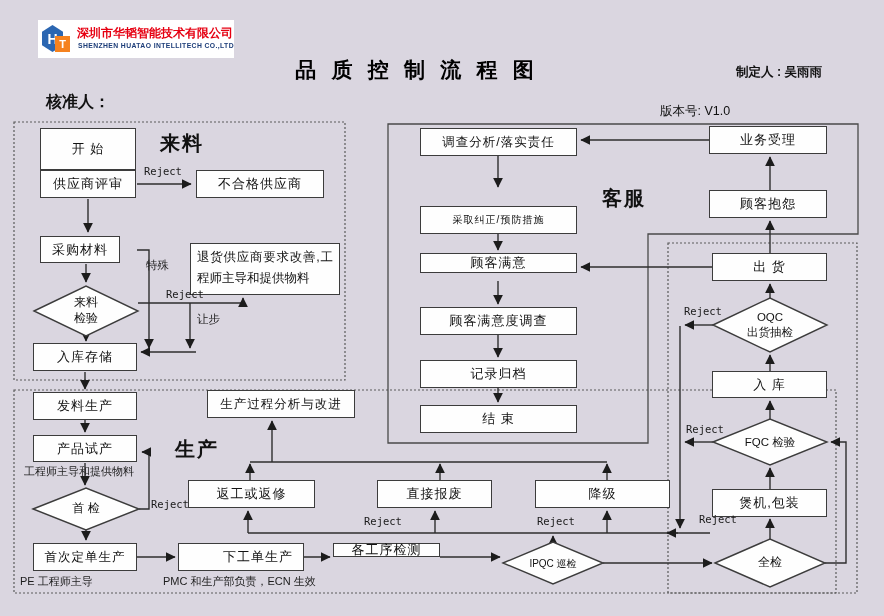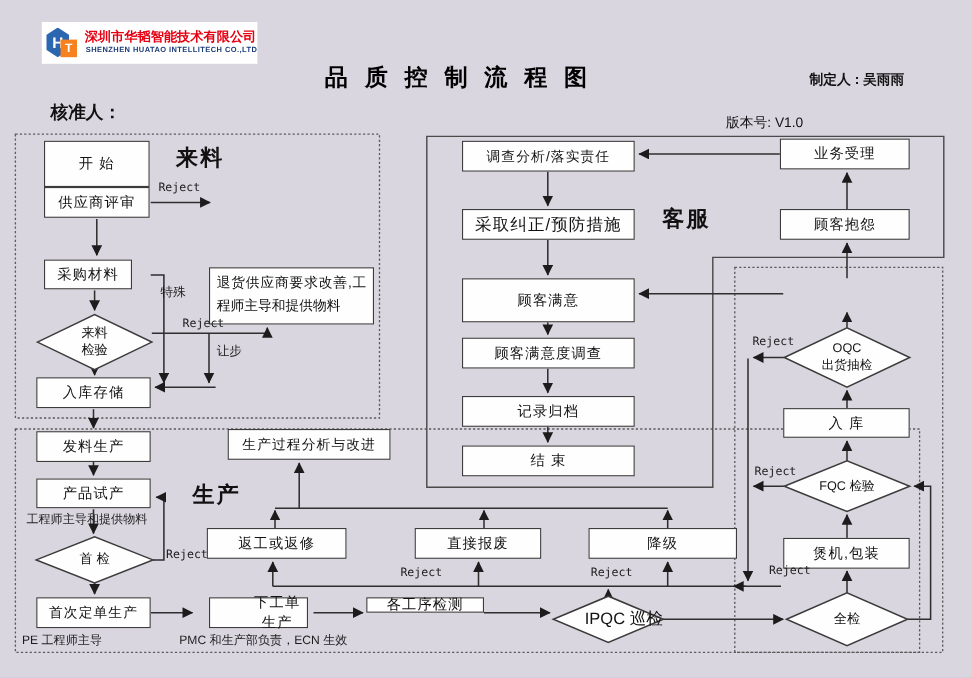--- a/index.html
+++ b/index.html
@@ -123,53 +123,55 @@
   <div id="page-title">品 质 控 制 流 程 图</div>
   <div class="hdr" style="left:736px;top:64px;font-size:12.5px;font-weight:bold;">制定人 : 吴雨雨</div>
   <div class="hdr" style="left:660px;top:103px;font-size:12.5px;">版本号: V1.0</div>
 
   <div class="seclbl" style="left:160px;top:130px;">来料</div>
   <div class="seclbl" style="left:175px;top:436px;">生产</div>
   <div class="seclbl" style="left:602px;top:185px;">客服</div>
 
   <div class="box" style="left:40px;top:128px;width:96px;height:42px;">开 始</div>
   <div class="box" style="left:40px;top:170px;width:96px;height:28px;">供应商评审</div>
+  <div class="box" style="left:196px;top:170px;width:128px;height:28px;">不合格供应商</div>
   <div class="box" style="left:40px;top:236px;width:80px;height:27px;">采购材料</div>
   <div class="box wrapbox" style="left:190px;top:243px;width:150px;height:52px;">退货供应商要求改善,工程师主导和提供物料</div>
   <div class="dtext" style="left:46px;top:289px;width:80px;height:44px;">
     <span>来料</span>
     <span>检验</span>
   </div>
   <div class="box" style="left:33px;top:343px;width:104px;height:28px;">入库存储</div>
 
   <div class="box" style="left:33px;top:392px;width:104px;height:28px;">发料生产</div>
   <div class="box" style="left:33px;top:435px;width:104px;height:27px;">产品试产</div>
   <div class="cap" style="left:24px;top:464px;">工程师主导和提供物料</div>
   <div class="dtext" style="left:36px;top:497px;width:100px;height:24px;">首 检</div>
   <div class="box" style="left:33px;top:543px;width:104px;height:28px;font-size:12.5px;">首次定单生产</div>
   <div class="cap" style="left:20px;top:574px;">PE 工程师主导</div>
-  <div class="box" style="left:190px;top:543px;width:90px;height:28px;padding-left:34px;">下工单生产</div>
+  <div class="box" style="left:178px;top:543px;width:126px;height:28px;padding-left:34px;">下工单生产</div>
   <div class="cap" style="left:163px;top:574px;">PMC 和生产部负责，ECN 生效</div>
   <div class="box" style="left:333px;top:543px;width:107px;height:14px;">各工序检测</div>
-  <div class="dtext" style="left:519px;top:551px;width:96px;height:24px;font-size:15px;">IPQC 巡检</div>
+  <div class="dtext" style="left:505px;top:551px;width:96px;height:24px;font-size:10px;">IPQC 巡检</div>
   <div class="dtext" style="left:720px;top:551px;width:100px;height:24px;">全检</div>
   <div class="box" style="left:188px;top:480px;width:127px;height:28px;">返工或返修</div>
   <div class="box" style="left:377px;top:480px;width:115px;height:28px;">直接报废</div>
   <div class="box" style="left:535px;top:480px;width:135px;height:28px;">降级</div>
   <div class="box" style="left:420px;top:128px;width:157px;height:28px;font-size:12.5px;">调查分析/落实责任</div>
 
   <div class="box" style="left:207px;top:390px;width:148px;height:28px;font-size:12.5px;">生产过程分析与改进</div>
-  <div class="box" style="left:420px;top:190px;width:157px;height:28px;font-size:15px;">采取纠正/预防措施</div>
-  <div class="box" style="left:420px;top:253px;width:157px;height:40px;text-align:right;">顾客满意</div>
+  <div class="box" style="left:420px;top:206px;width:157px;height:28px;font-size:10px;">采取纠正/预防措施</div>
+  <div class="box" style="left:420px;top:253px;width:157px;height:20px;text-align:right;">顾客满意</div>
   <div class="box" style="left:420px;top:307px;width:157px;height:28px;">顾客满意度调查</div>
   <div class="box" style="left:420px;top:360px;width:157px;height:28px;">记录归档</div>
   <div class="box" style="left:420px;top:405px;width:157px;height:28px;">结 束</div>
 
   <div class="box" style="left:709px;top:126px;width:118px;height:28px;">业务受理</div>
   <div class="box" style="left:709px;top:190px;width:118px;height:28px;">顾客抱怨</div>
+  <div class="box" style="left:712px;top:253px;width:115px;height:28px;">出 货</div>
   <div class="dtext" style="left:716px;top:301px;width:108px;height:48px;font-size:11.5px;">
     <span>OQC</span>
     <span>出货抽检</span>
   </div>
   <div class="box" style="left:712px;top:371px;width:115px;height:27px;">入 库</div>
   <div class="dtext" style="left:716px;top:430px;width:108px;height:24px;font-size:11.5px;">FQC 检验</div>
   <div class="box" style="left:712px;top:489px;width:115px;height:28px;">煲机,包装</div>
 
   <div class="elbl" style="left:144px;top:165px;">Reject</div>
   <div class="clbl" style="left:146px;top:258px;">特殊</div>

